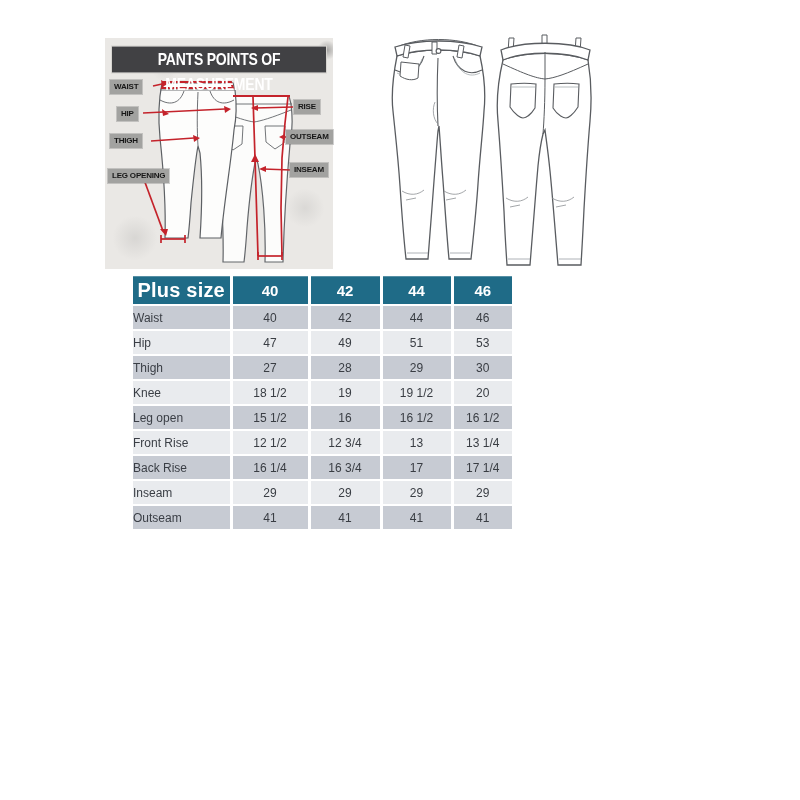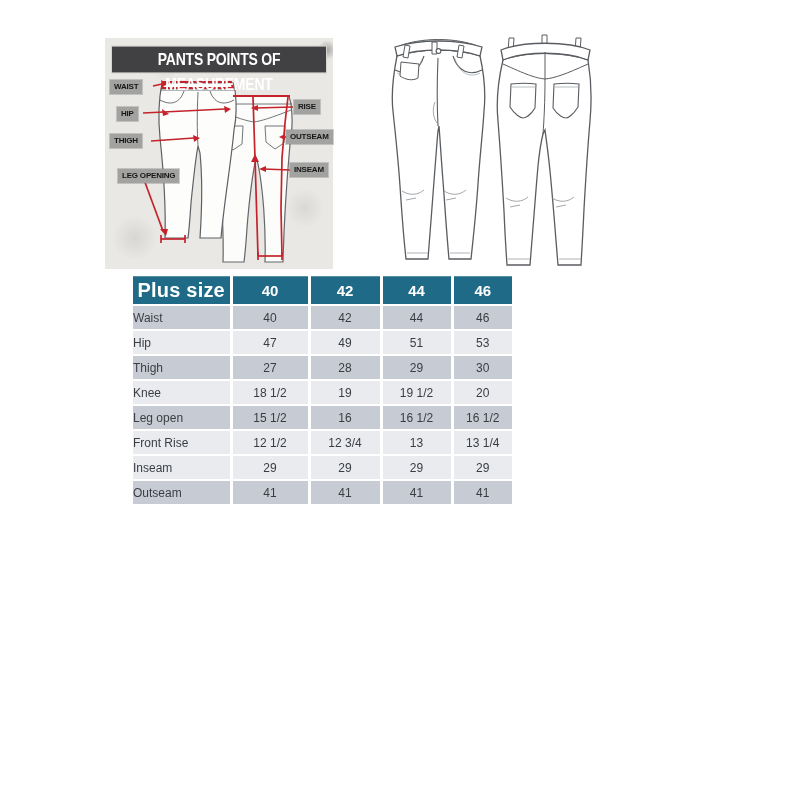--- a/index.html
+++ b/index.html
@@ -96,21 +96,21 @@
       <polygon points="146,70 153,67 153,73"></polygon>
       <polygon points="174,99 180,96 180,102"></polygon>
       <polygon points="154,131 161,128 161,134"></polygon>
       <polygon points="150,116 146,124 154,124"></polygon>
     </g>
   </svg>
   <div class="diagram-title">PANTS POINTS OF MEASUREMENT</div>
   <div class="chip" style="left:5px;top:42px">WAIST</div>
   <div class="chip" style="left:12px;top:69px">HIP</div>
   <div class="chip" style="left:5px;top:96px">THIGH</div>
-  <div class="chip" style="left:13px;top:131px">LEG OPENING</div>
+  <div class="chip" style="left:3px;top:131px">LEG OPENING</div>
   <div class="chip" style="left:189px;top:62px">RISE</div>
   <div class="chip" style="left:181px;top:92px">OUTSEAM</div>
   <div class="chip" style="left:185px;top:125px">INSEAM</div>
 </div>
 
 <svg class="flats" width="215" height="248" viewBox="0 0 215 248">
 
   <g>
     <path d="M12,21 C35,11 72,11 95,21 C72,19 35,19 12,21 Z" fill="#d6d7d9" stroke="#5d6064" stroke-width="1"></path>
     <path d="M12,30 C8,50 6,68 8,85 C10,105 13,130 15,160 C17,190 19,215 21,233
@@ -205,20 +205,27 @@
         <td>16 1/2</td>
         <td>16 1/2</td>
       </tr>
       <tr style="background: rgb(233, 235, 238);">
         <th>Front Rise</th>
         <td>12 1/2</td>
         <td>12 3/4</td>
         <td>13</td>
         <td>13 1/4</td>
       </tr>
+      <tr style="background: rgb(199, 203, 211);">
+        <th>Back Rise</th>
+        <td>16 1/4</td>
+        <td>16 3/4</td>
+        <td>17</td>
+        <td>17 1/4</td>
+      </tr>
       <tr style="background: rgb(233, 235, 238);">
         <th>Inseam</th>
         <td>29</td>
         <td>29</td>
         <td>29</td>
         <td>29</td>
       </tr>
       <tr style="background: rgb(199, 203, 211);">
         <th>Outseam</th>
         <td>41</td>

